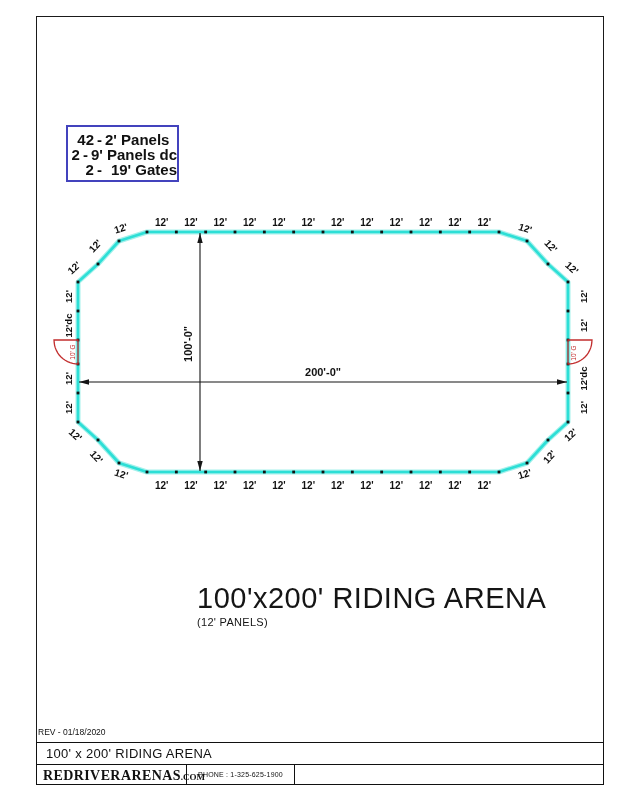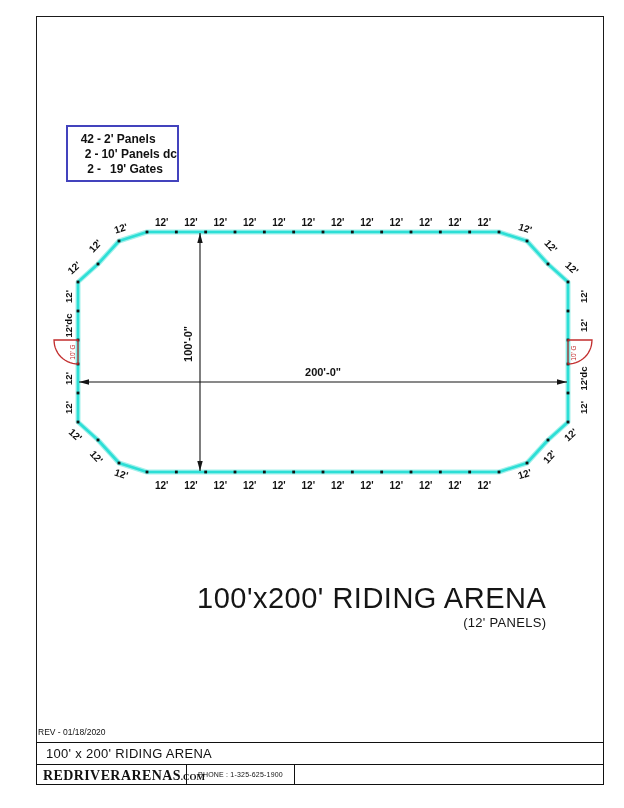--- a/index.html
+++ b/index.html
@@ -3,28 +3,28 @@
 <meta charset="utf-8">
 <style>
   html,body{margin:0;padding:0;background:#fff;}
   body{width:624px;height:808px;overflow:hidden;font-family:"Liberation Sans",sans-serif;color:#111;}
   .sheet{position:relative;width:624px;height:808px;background:#fff;}
   .frame{position:absolute;left:36px;top:16px;width:568px;height:769px;border:1.5px solid #1a1a1a;box-sizing:border-box;}
   svg{position:absolute;left:0;top:0;font-family:"Liberation Sans",sans-serif;}
 
   
   .legend{position:absolute;left:66px;top:125px;width:113px;height:57px;border:2px solid #4343bd;box-sizing:border-box;padding-top:5px;}
-  .legend-row{display:flex;font-size:12px;font-weight:bold;line-height:15px;white-space:pre;}
+  .legend-row{display:flex;font-size:15px;font-weight:bold;line-height:15px;white-space:pre;}
   .legend-row .qty{width:26px;text-align:right;}
   .legend-row .sep{padding:0 3px;}
   .legend-row .desc.indent{padding-left:6px;}
 
   
   .main-title{position:absolute;left:197px;top:583px;line-height:31px;font-size:29px;letter-spacing:.5px;color:#151515;}
-  .main-title .sub{font-size:13px;line-height:13px;margin-top:2px;letter-spacing:.3px;text-align:right;}
+  .main-title .sub{font-size:11px;line-height:13px;margin-top:2px;letter-spacing:.3px;}
 
   
   .rev{position:absolute;left:36px;top:727px;width:141px;font-size:8.5px;border-bottom:1px solid #111;padding:0 0 13px 2px;}
 
   
   .tblock{position:absolute;left:36px;top:742px;width:568px;height:43px;border:1.5px solid #111;box-sizing:border-box;display:flex;background:#fff;}
   .tb-left{width:211px;border-right:1.5px solid #111;box-sizing:border-box;padding:3px 6px;font-size:7.6px;line-height:9.2px;}
   .tb-right{flex:1;display:flex;flex-direction:column;}
   .tb-title{height:22px;border-bottom:1.5px solid #111;box-sizing:border-box;display:flex;align-items:center;padding-left:9px;font-size:13px;letter-spacing:.3px;}
   .tb-bottomrow{flex:1;display:flex;}
@@ -156,21 +156,21 @@
         <text x="323" y="376" font-size="11" font-weight="bold" text-anchor="middle" fill="#111" stroke="none">200'-0"</text>
         <text x="189" y="344" font-size="11" font-weight="bold" text-anchor="middle" dominant-baseline="middle" fill="#111" stroke="none" transform="rotate(-90 189 344)">100'-0"</text>
       </g>
     </svg>
 
   <div class="legend">
     <div class="legend-row">
       <span class="qty">42</span><span class="sep">-</span><span class="desc">2' Panels</span>
     </div>
     <div class="legend-row">
-      <span class="qty">2</span><span class="sep">-</span><span class="desc">10' Panels dc</span>
+      <span class="qty">2</span><span class="sep">-</span><span class="desc">9' Panels dc</span>
     </div>
     <div class="legend-row">
       <span class="qty">2</span><span class="sep">-</span><span class="desc indent">19' Gates</span>
     </div>
   </div>
 
   <div class="main-title">
     <div>100'x200' RIDING ARENA</div>
     <div class="sub">(12' PANELS)</div>
   </div>

